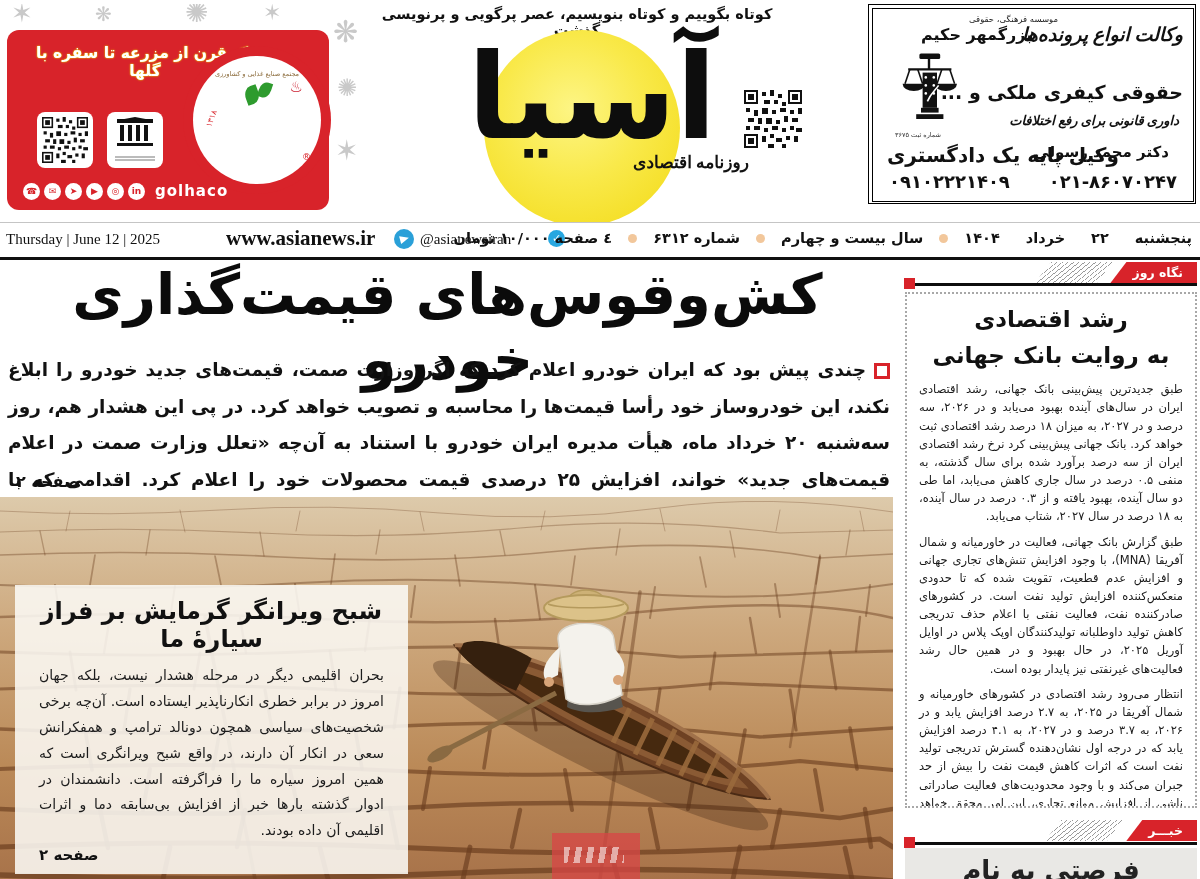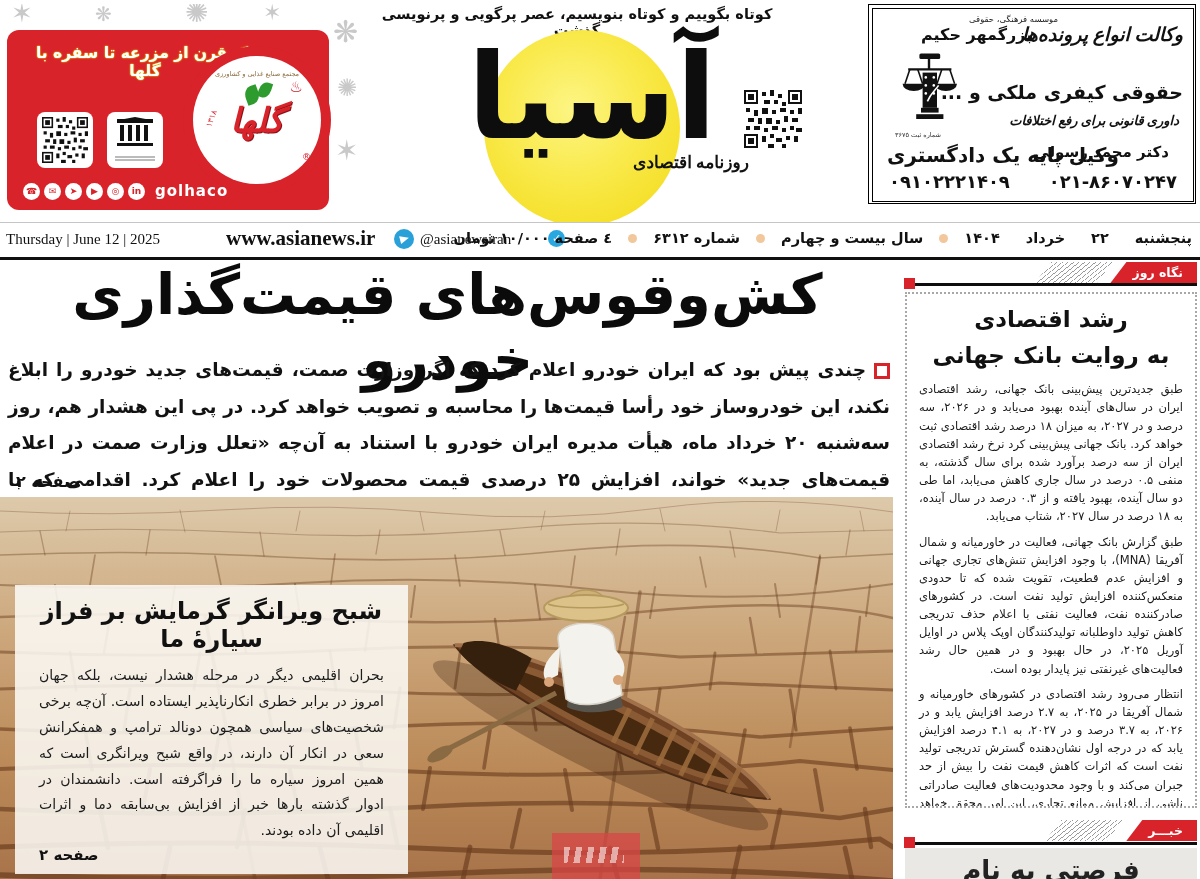--- a/index.html
+++ b/index.html
@@ -175,21 +175,20 @@
     <span class="spice" style="left:300px;top:180px;font-size:22px;">❋</span>
 
     <div class="golha-red">
       <div class="golha-slogan">یک قرن از مزرعه تا سفره با گلها</div>
       <div class="golha-ring"></div>
       <div class="golha-circle">
         <div class="golha-circ-text">مجتمع صنایع غذایی و کشاورزی</div>
         <span class="chef">♨</span>
         <span class="leaf" style="left:52px;top:30px;width:14px;height:18px;transform:rotate(-20deg);"></span>
         <span class="leaf" style="left:66px;top:26px;width:12px;height:16px;transform:rotate(18deg);"></span>
-        <div class="golha-brand">گلها</div>
         <span class="golha-reg">®</span>
         <span class="golha-year">۱۳۱۸</span>
       </div>
       <div class="golha-box golha-qr">
         <svg class="qr" viewBox="0 0 29 29">
             <use href="#qrsym"></use>
           </svg>
       </div>
       <div class="golha-box golha-unesco">
         <svg width="40" height="34" viewBox="0 0 40 34" style="margin:5px 8px 0;">

